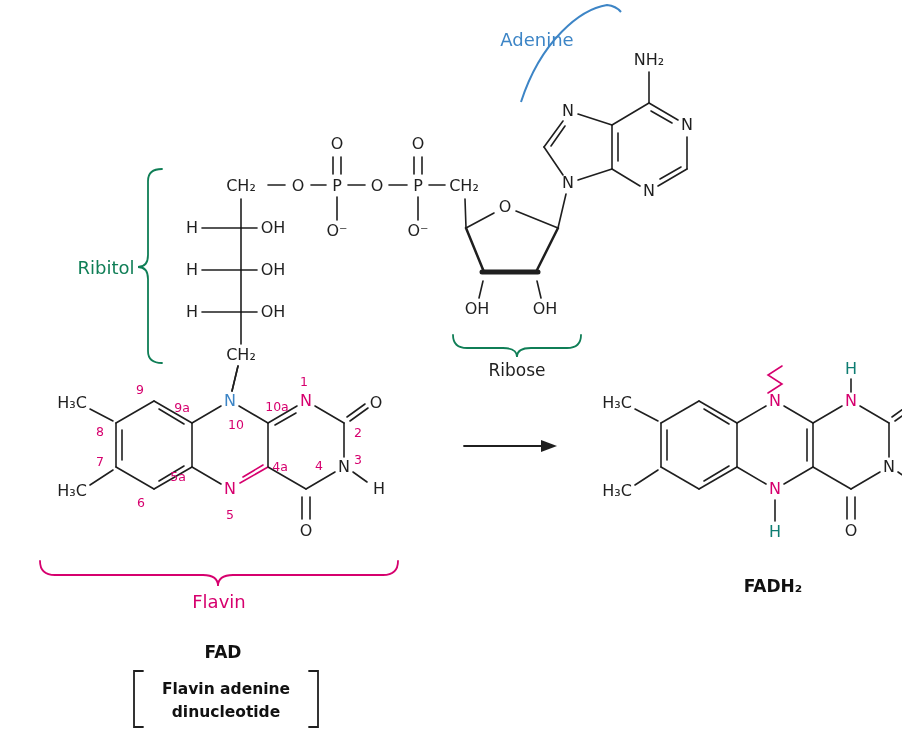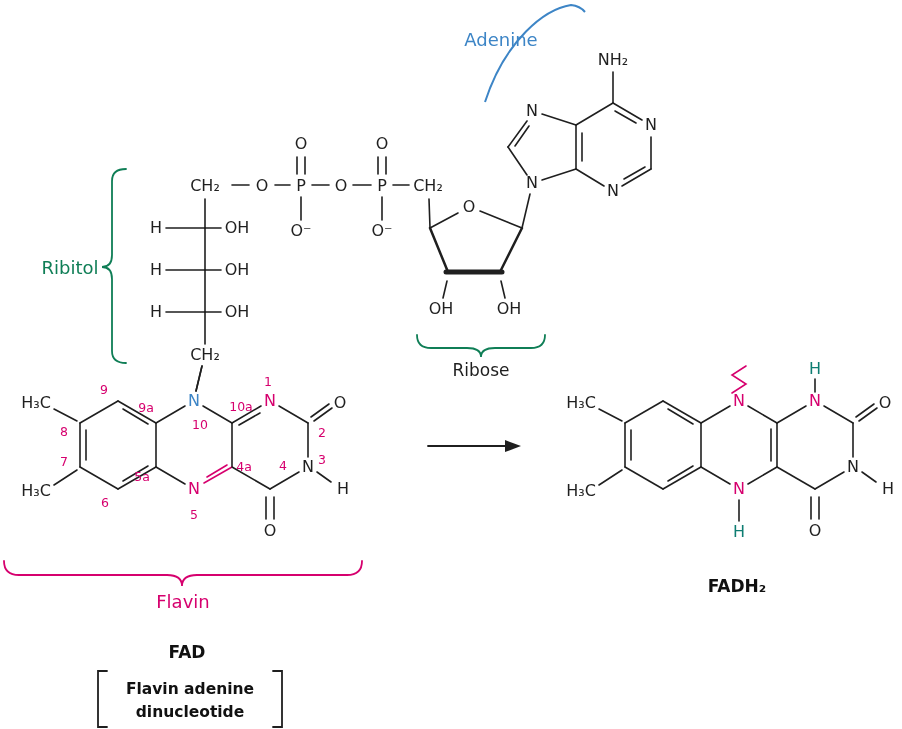--- a/index.html
+++ b/index.html
@@ -1,17 +1,17 @@
 <!DOCTYPE html>
 <html><head>
 <meta charset="utf-8">
 <style>
   html,body{margin:0;padding:0;background:#ffffff;}
   body{width:902px;height:729px;font-family:"DejaVu Sans","Liberation Sans",sans-serif;}
-  #canvas{position:relative;width:718px;height:729px;background:#fff;}
+  #canvas{position:relative;width:718px;height:729px;background:#fff;margin-left:36px;}
   svg{display:block;}
   svg text{font-family:"DejaVu Sans","Liberation Sans",sans-serif;}
   .atom{font-size:16px;fill:#1f1f1f;}
   .num{font-size:12.5px;fill:#d6006e;}
   .seclabel{font-size:18px;}
   .smalllabel{font-size:17px;fill:#1f1f1f;}
   .boldlabel{font-size:17px;font-weight:bold;fill:#111;}
   .boldsmall{font-size:15.5px;font-weight:bold;fill:#111;}
   .c-magenta{fill:#d6006e;}
   .c-blue{fill:#3d85c6;}

